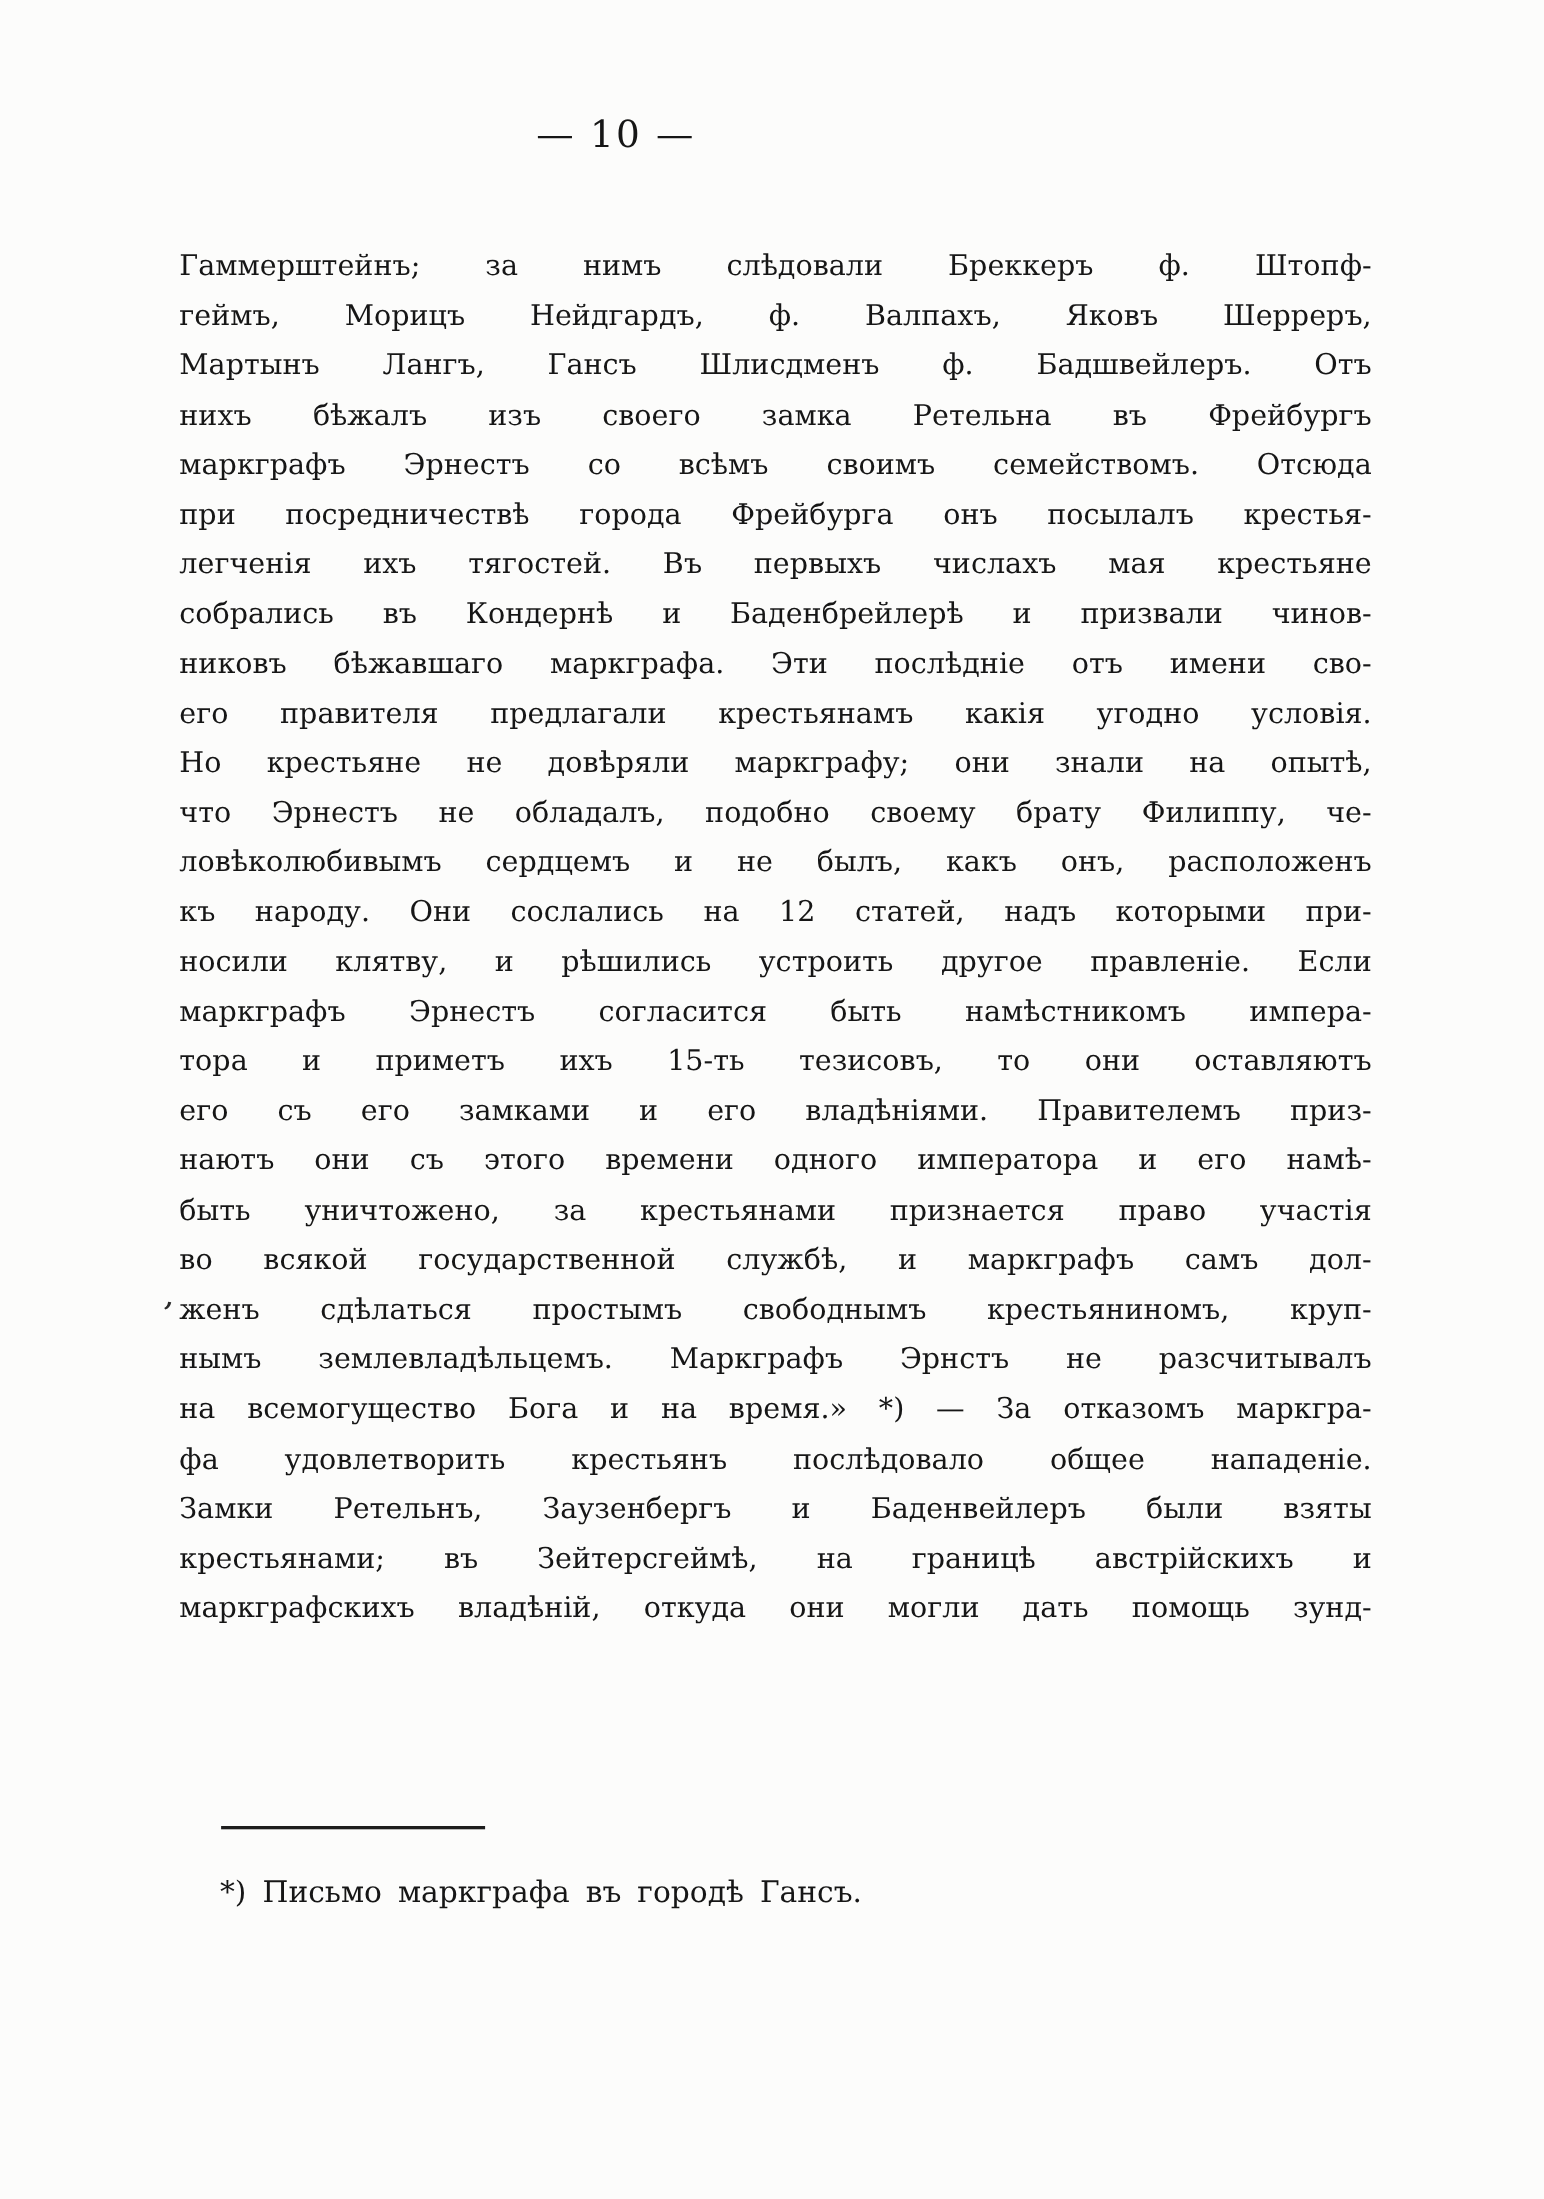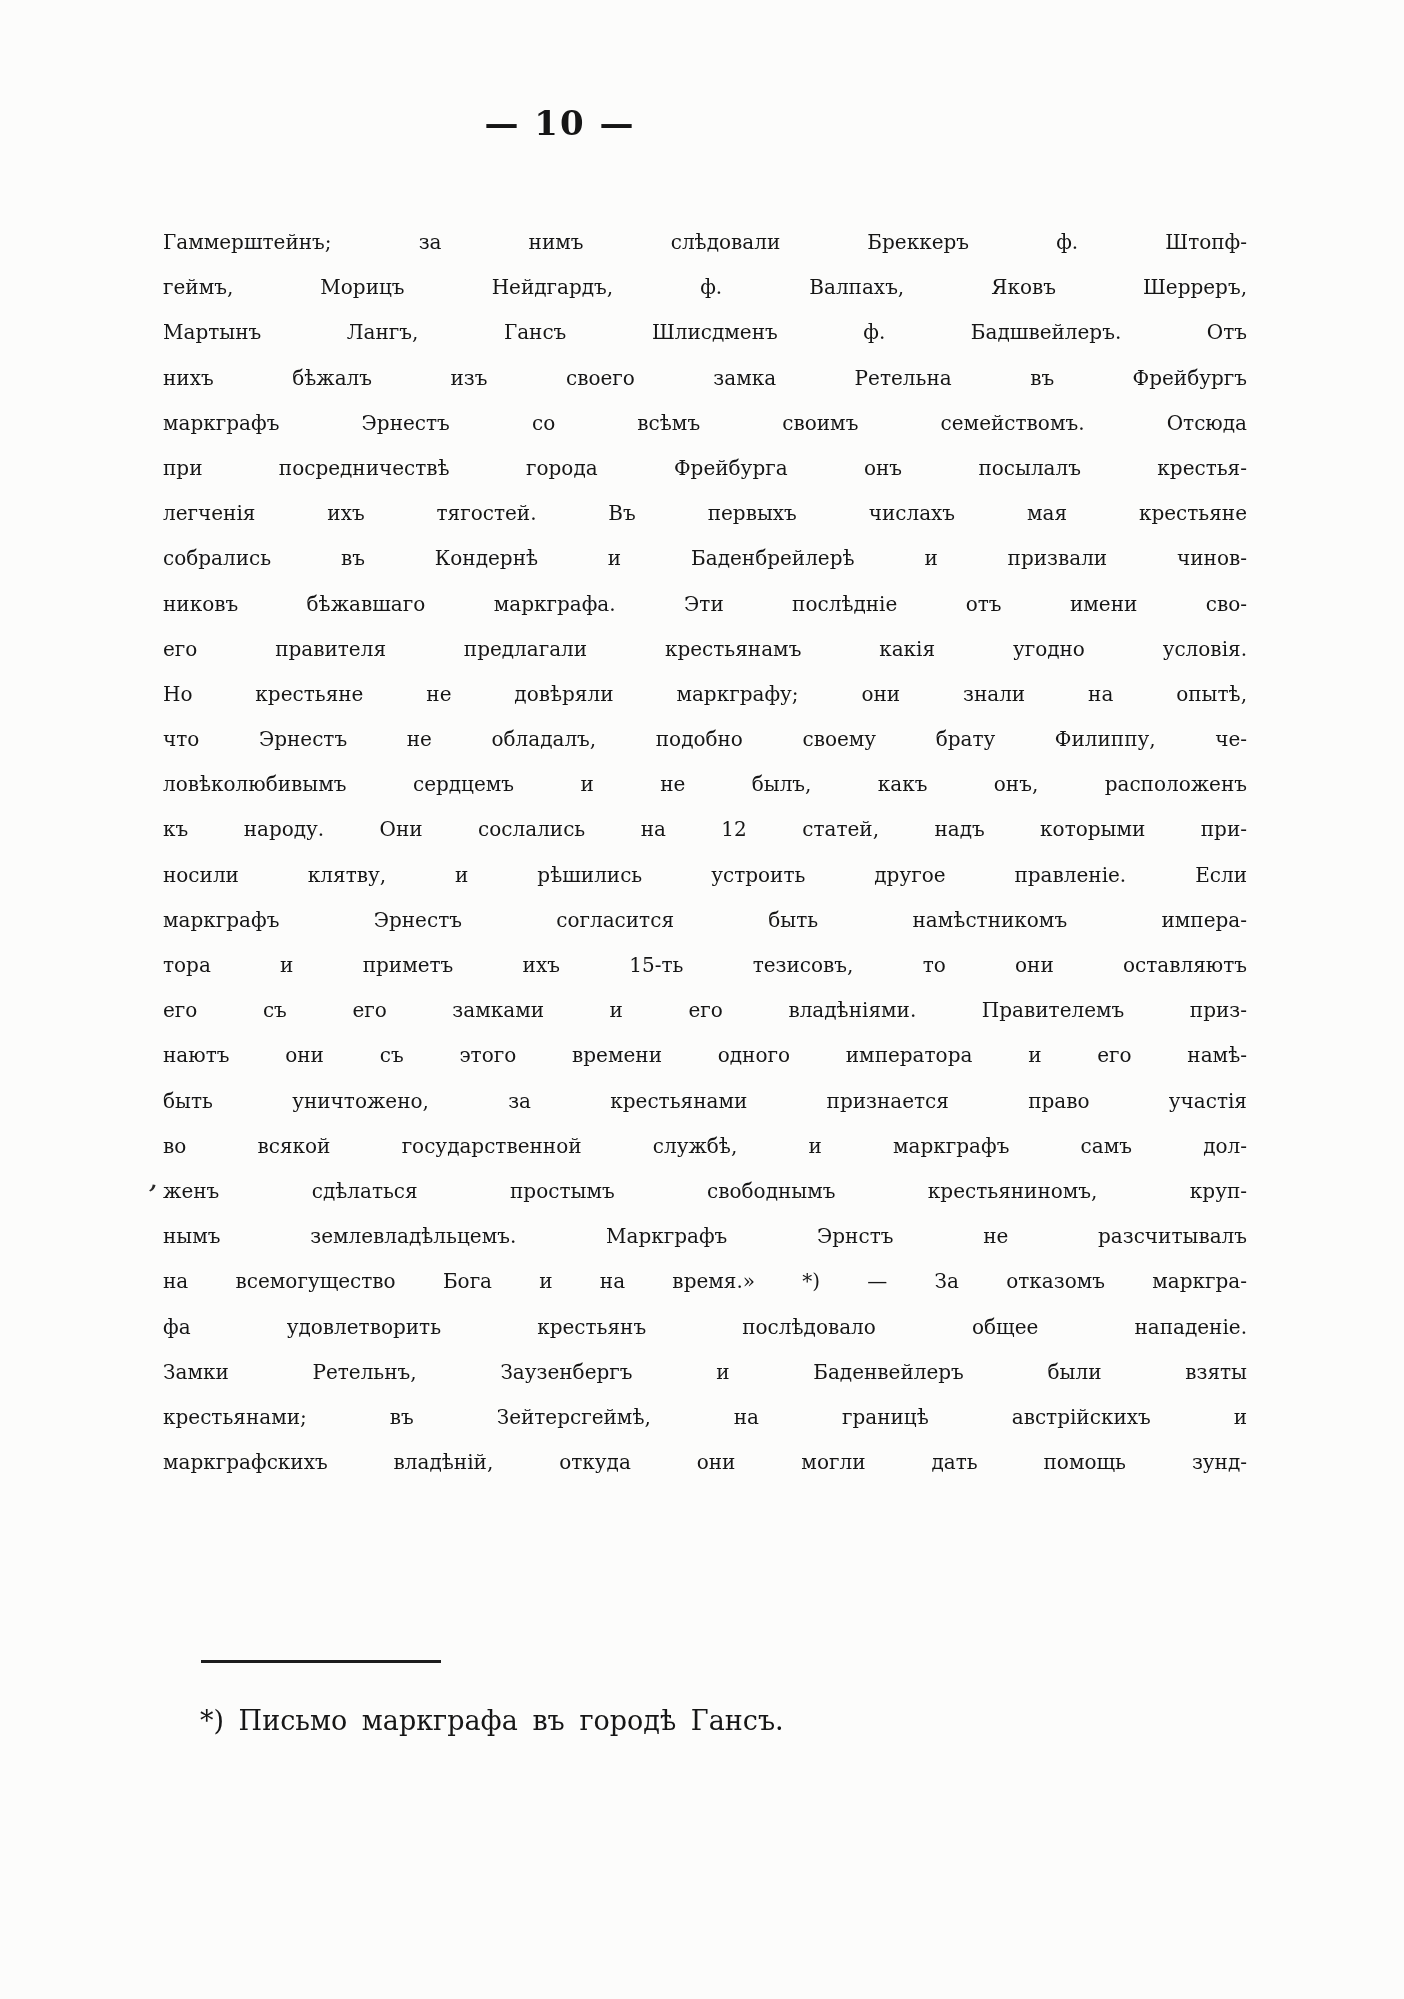--- a/index.html
+++ b/index.html
@@ -17,30 +17,30 @@
     font-family: "DejaVu Serif", "Liberation Serif", serif;
     overflow: hidden;
   }
   .page-number {
     position: absolute;
     top: 103px;
     left: 430px;
     width: 260px;
     text-align: center;
     font-size: 34px;
-    font-weight: 700;
+    font-weight: 400;
     letter-spacing: 2px;
     white-space: nowrap;
   }
   .text-block {
     position: absolute;
     left: 163px;
     top: 220px;
     width: 1084px;
-    font-size: 20px;
+    font-size: 26px;
     line-height: 45.2px;
   }
   .text-block .line {
     text-align: justify;
     text-align-last: justify;
     white-space: normal;
     height: 45.2px;
     overflow: visible;
   }
   .margin-mark {

